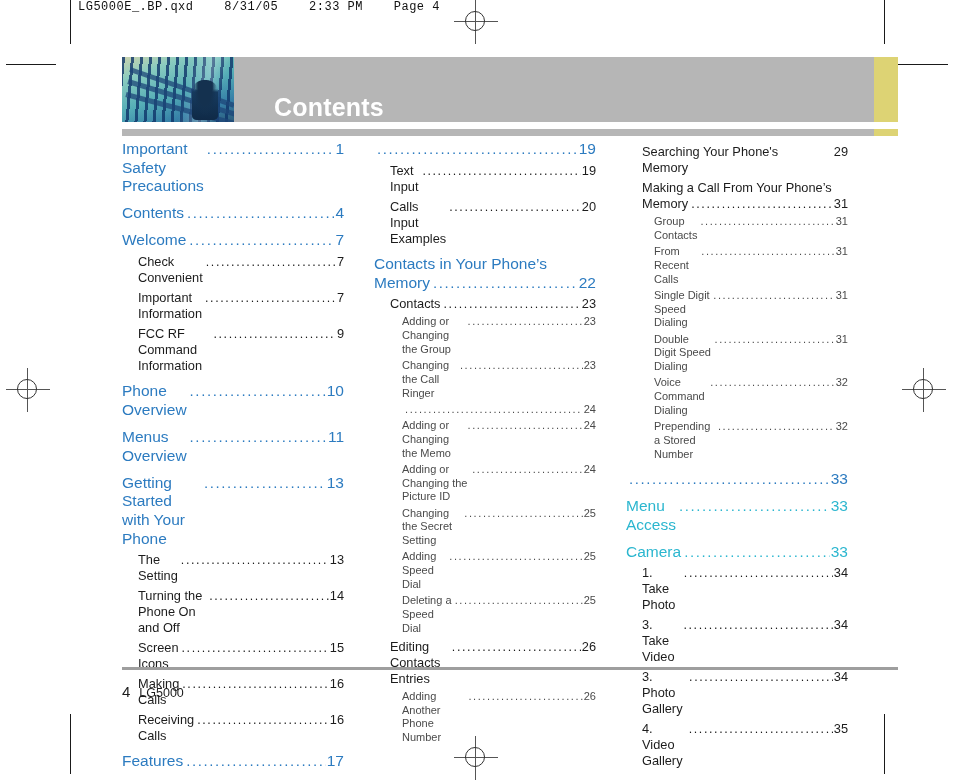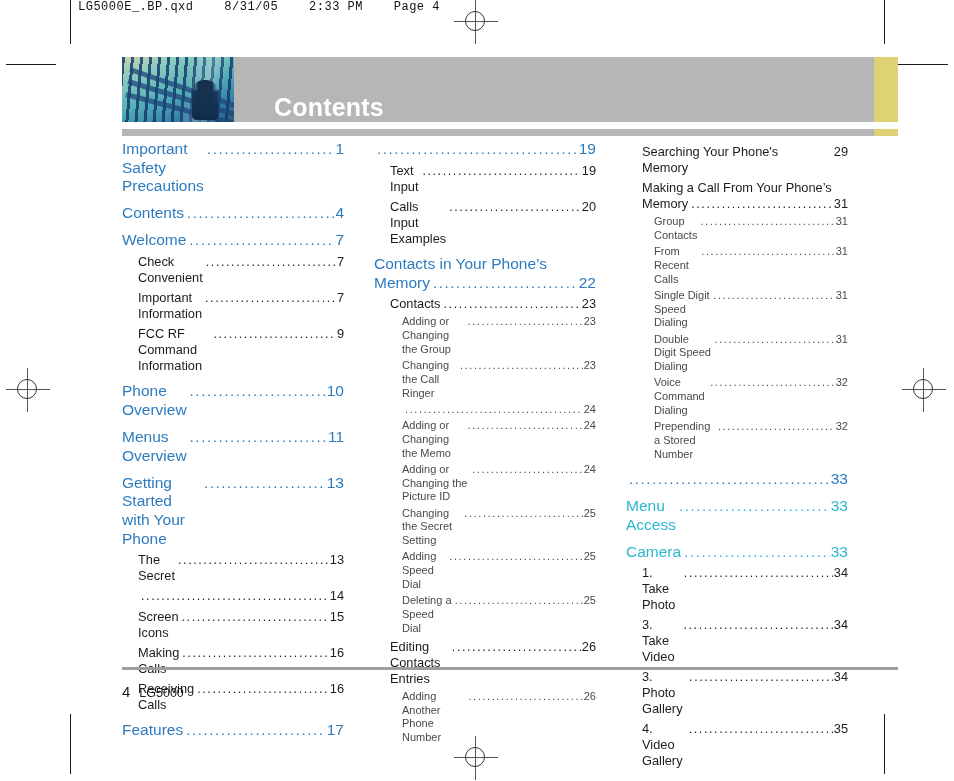--- a/index.html
+++ b/index.html
@@ -205,25 +205,26 @@
           <span class="txt">Menus Overview</span>
           <span class="dots">...........................................................</span>
           <span class="pg">11</span>
         </div>
         <div class="entry lvl1">
           <span class="txt">Getting Started with Your Phone</span>
           <span class="dots">...........................................................</span>
           <span class="pg">13</span>
         </div>
         <div class="entry lvl2">
-          <span class="txt">The Secret</span>
+          <span class="txt">The Setting</span>
           <span class="dots">...........................................................</span>
           <span class="pg">13</span>
         </div>
         <div class="entry lvl2">
+          <span class="txt">Turning the Phone On and Off</span>
           <span class="dots">...........................................................</span>
           <span class="pg">14</span>
         </div>
         <div class="entry lvl2">
           <span class="txt">Screen Icons</span>
           <span class="dots">...........................................................</span>
           <span class="pg">15</span>
         </div>
         <div class="entry lvl2">
           <span class="txt">Making Calls</span>

